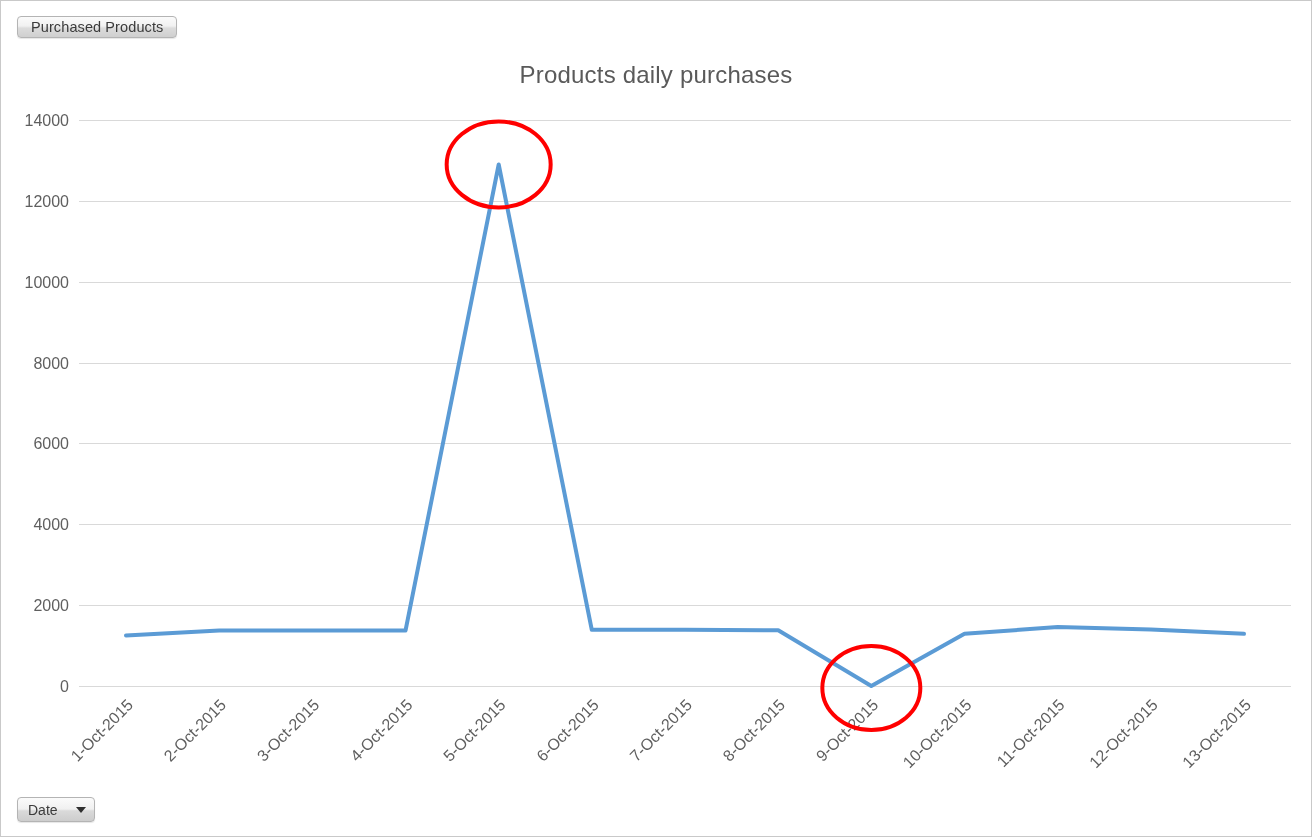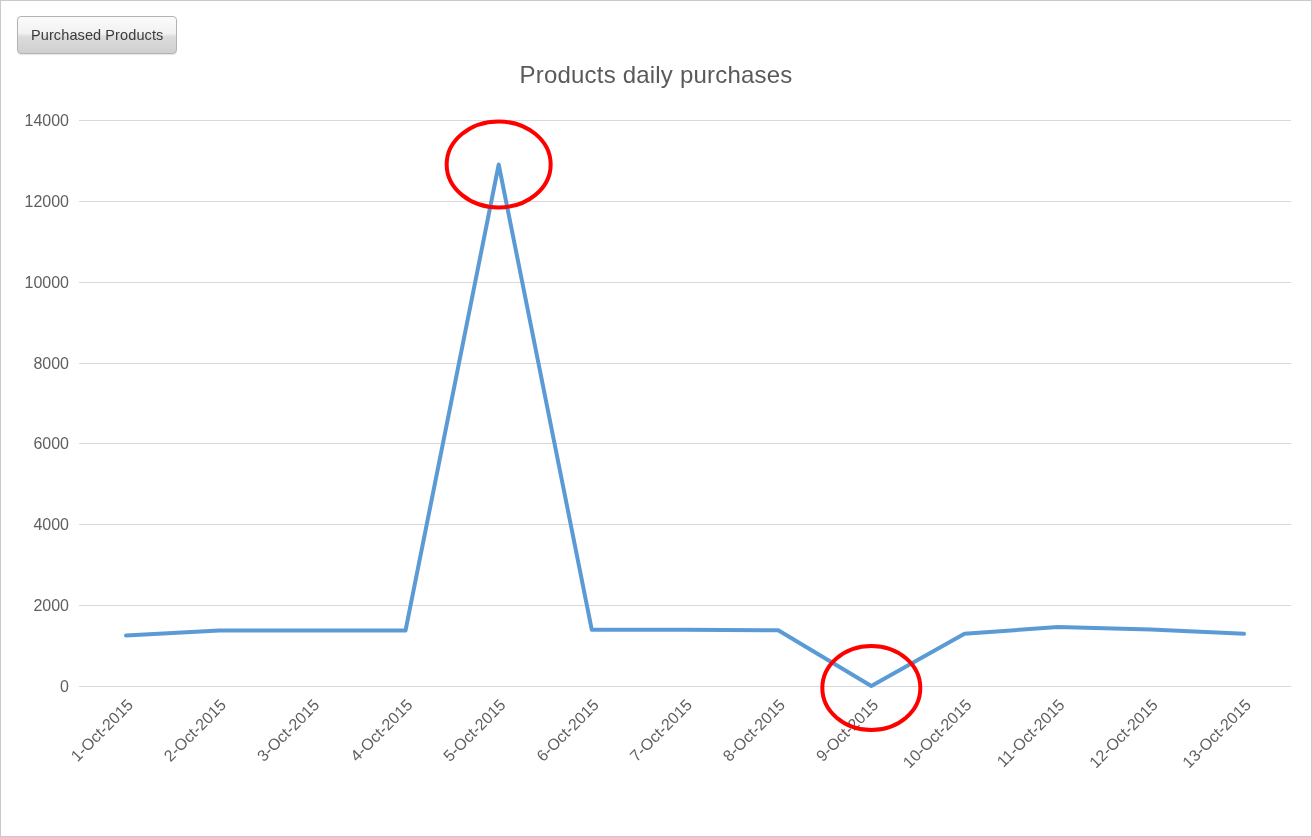--- a/index.html
+++ b/index.html
@@ -26,21 +26,21 @@
   #tabbar {
     position: absolute;
     left: 0; top: 0;
     width: 1310px;
     height: 48px;
   }
   .tab-button {
     position: absolute;
     left: 16px;
     top: 15px;
-    height: 38px;
+    height: 22px;
     padding: 0 13px;
     display: flex;
     align-items: center;
     box-sizing: border-box;
     border: 1px solid #b4b4b4;
     border-radius: 4px;
     background: linear-gradient(to bottom, #fbfbfb 0%, #f1f1f1 45%, #dcdcdc 55%, #cfcfcf 100%);
     color: #3b3b3b;
     font-size: 14.5px;
     letter-spacing: 0.1px;
@@ -190,14 +190,20 @@
       <g id="serieslayer">
           <path class="series-line" d="M125.0 634.5 L218.2 629.6 L311.3 629.6 L404.5 629.6 L497.7 163.5 L590.8 628.8 L684.0 628.8 L777.2 629.2 L870.3 685.0 L963.5 632.8 L1056.7 626.0 L1149.8 628.4 L1243.0 632.8" stroke="#5B9BD5"></path>
         </g>
       <g id="annotlayer">
           <ellipse class="annot-ellipse" cx="497.66666666666663" cy="163.47142857142865" rx="52" ry="43" stroke="#FF0000"></ellipse>
           <ellipse class="annot-ellipse" cx="870.3333333333333" cy="687" rx="49" ry="42" stroke="#FF0000"></ellipse>
         </g>
     </svg>
   </div>
 
+  <div id="bottombar">
+    <div class="field-button">
+      <span>Date</span>
+      <span class="caret"></span>
+    </div>
+  </div>
 
 </div>
 
 </body></html>

